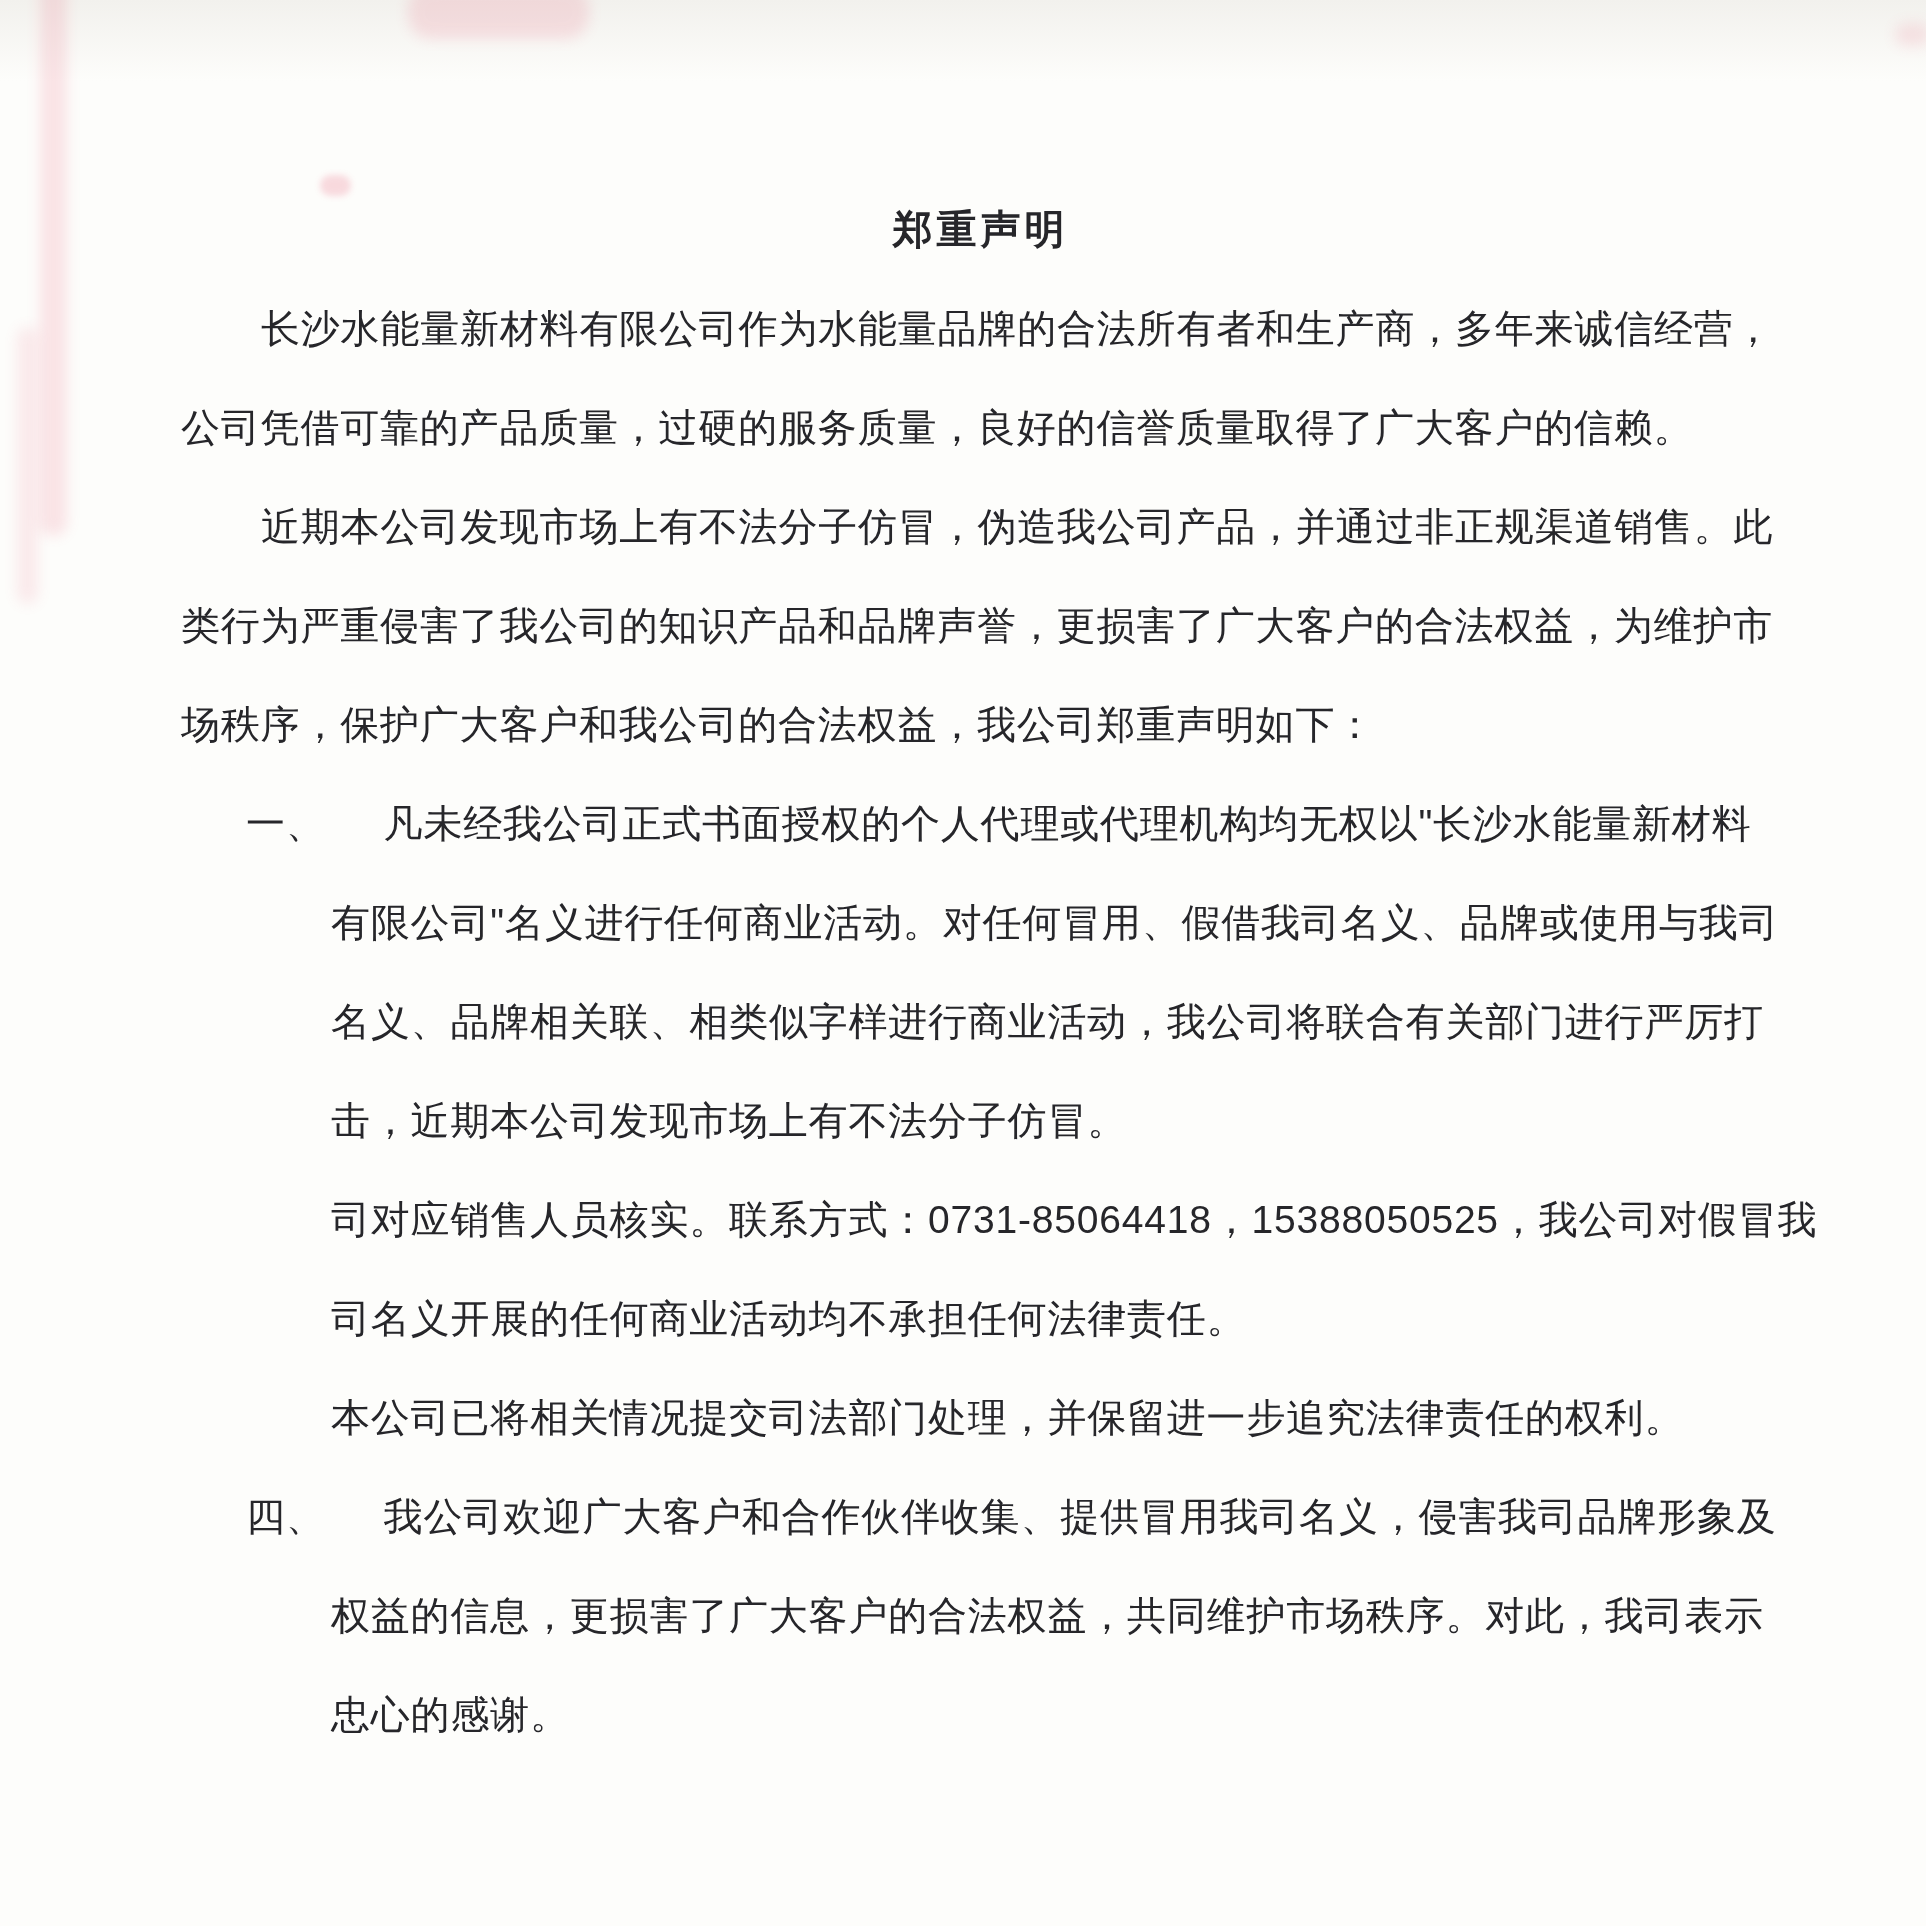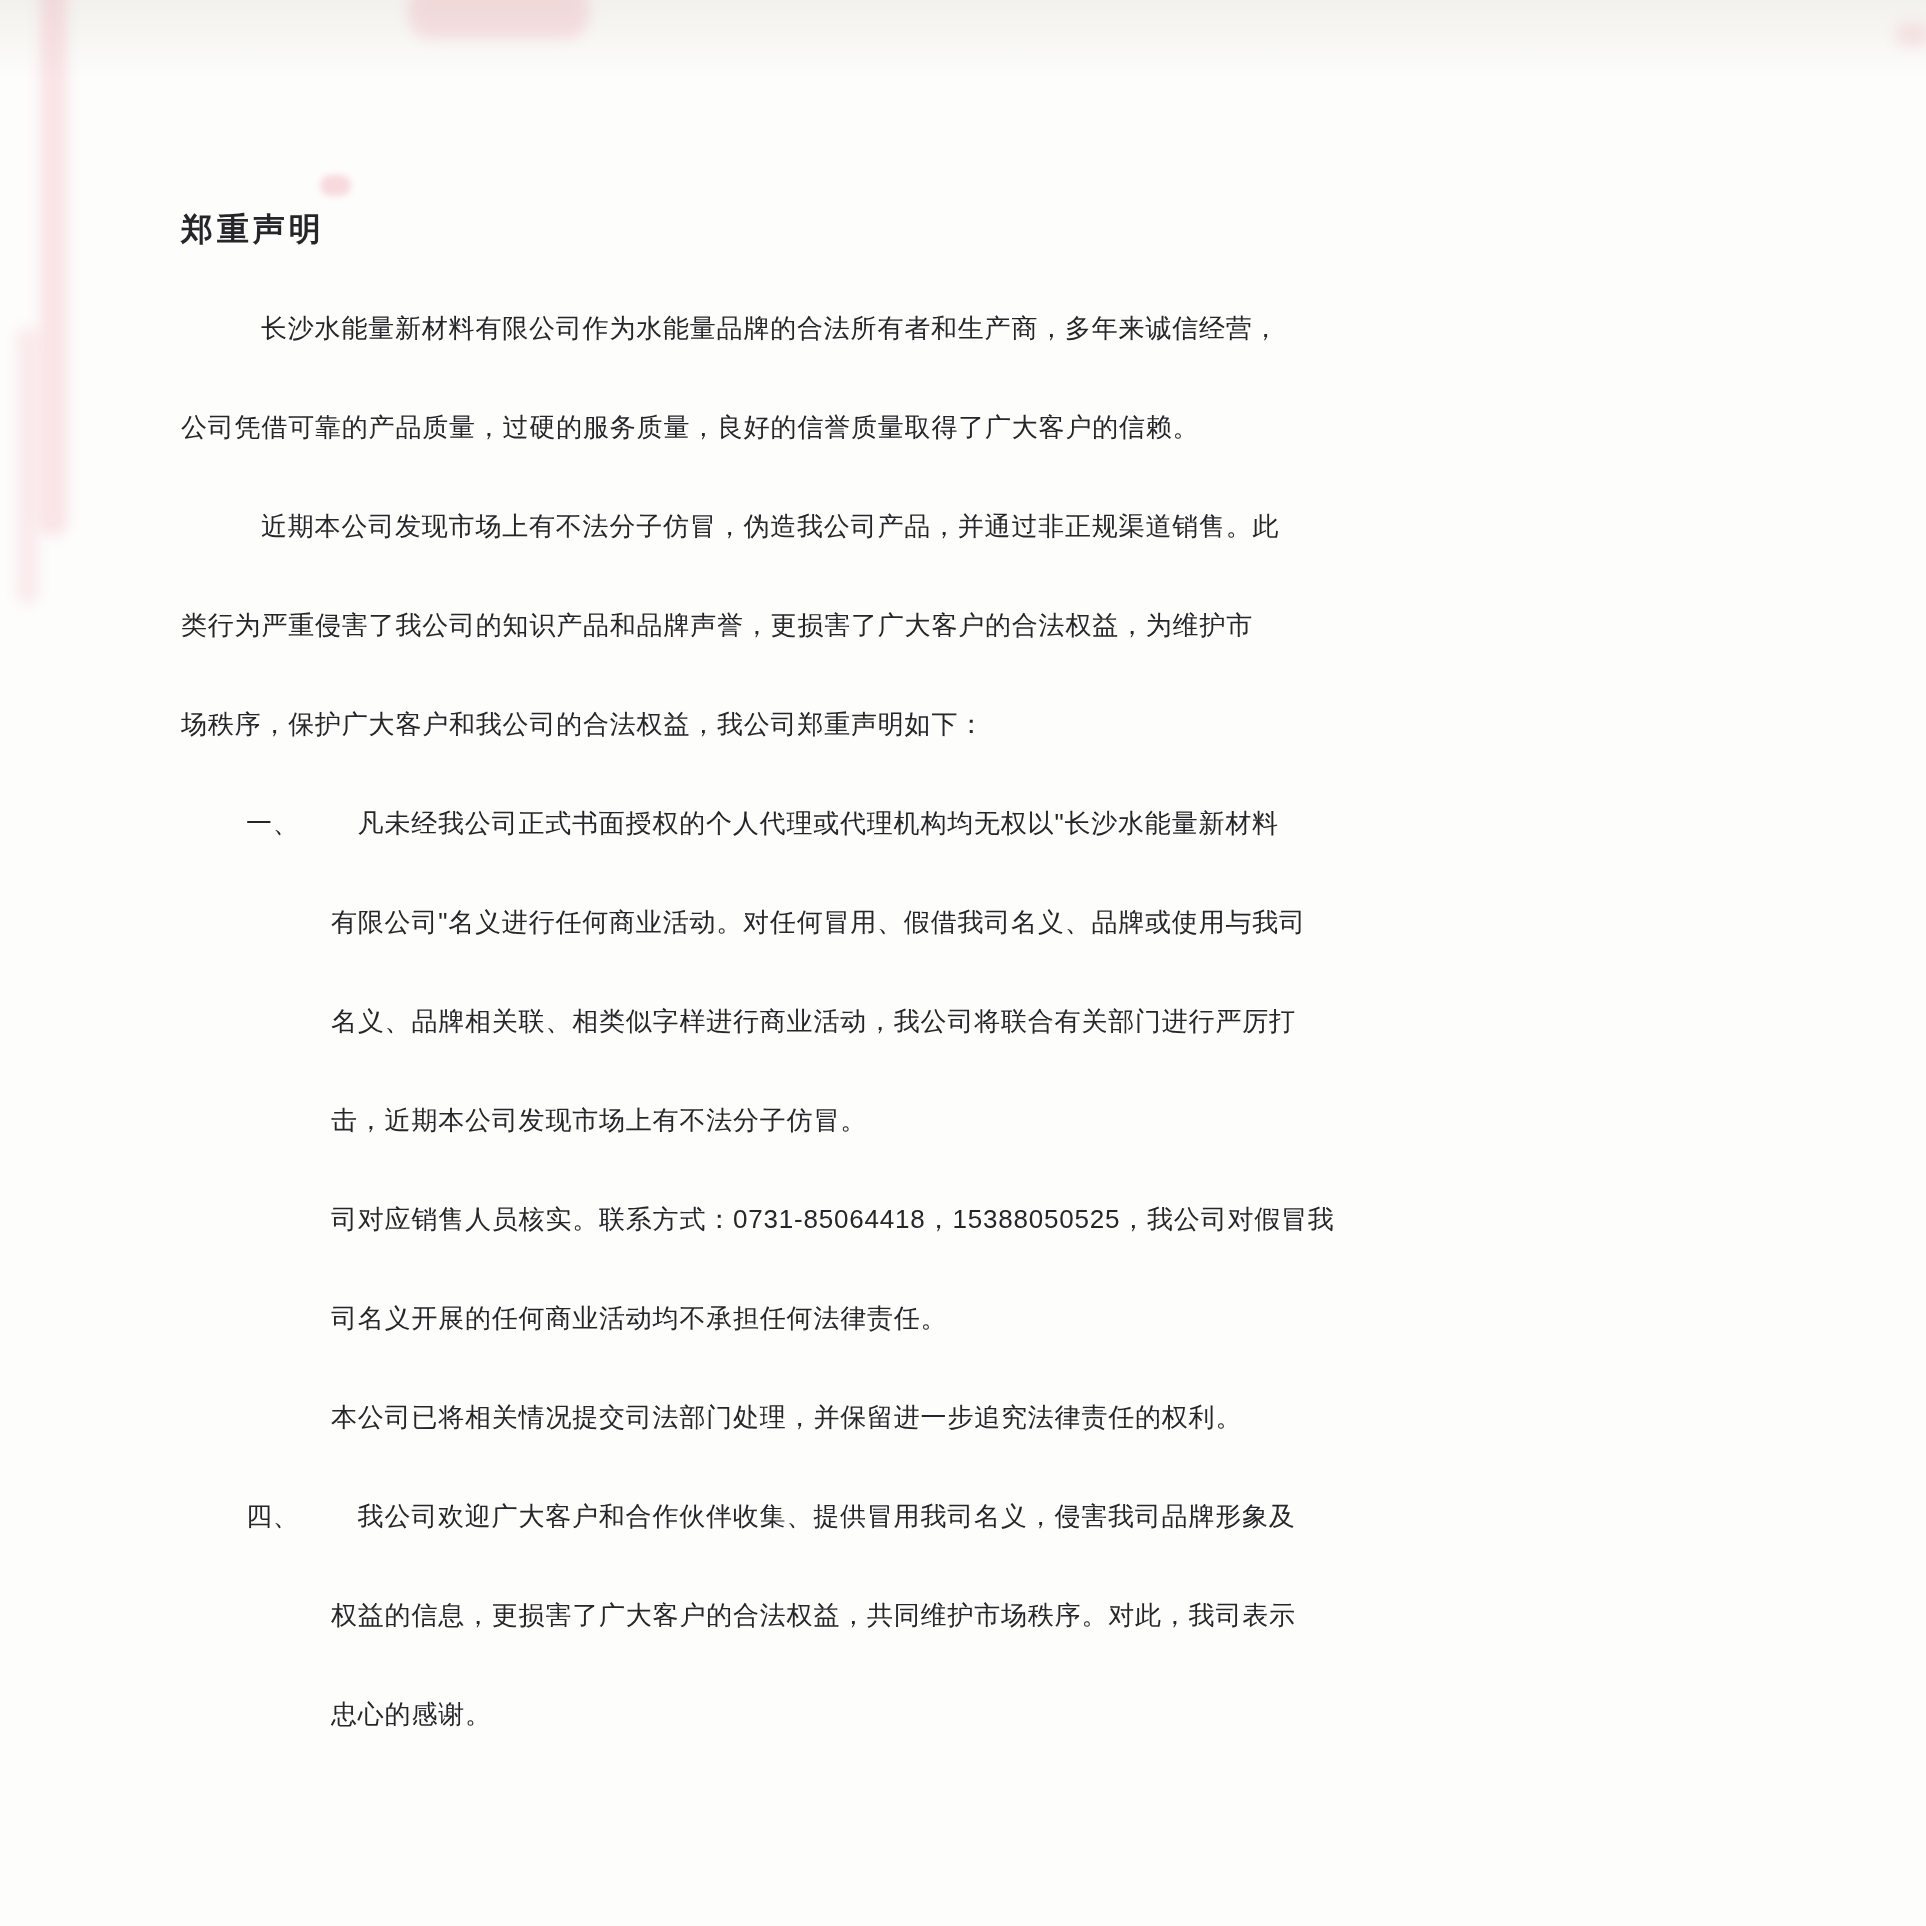--- a/index.html
+++ b/index.html
@@ -15,27 +15,27 @@
     background: linear-gradient(180deg, #f2f1ed 0%, #fdfdfb 3%, #fdfdfb 96%, #f5f4f0 100%);
   }
   .doc {
     position: absolute;
     left: 181px; top: 180px;
     width: 1599px;
     color: #26262a;
   }
   .title-line {
     height: 99px; line-height: 99px;
-    font-size: 32px; font-weight: bold;
-    letter-spacing: 3.9px; 
+    font-size: 40px; font-weight: bold;
+    letter-spacing: 3.9px; text-align: center;
     white-space: nowrap;
   }
   .line {
     height: 99px; line-height: 99px;
-    font-size: 26px; letter-spacing: 0.8px;
+    font-size: 39px; letter-spacing: 0.8px;
     white-space: nowrap;
   }
   .line.para-first { text-indent: 80px; }
   .line.item-first { padding-left: 65px; }
   .line.item-first .marker { display: inline-block; margin-right: 58px; }
   .line.item-cont { padding-left: 150px; }
   .smudge {
     position: absolute;
     background: #e75e78;
     border-radius: 23px;

